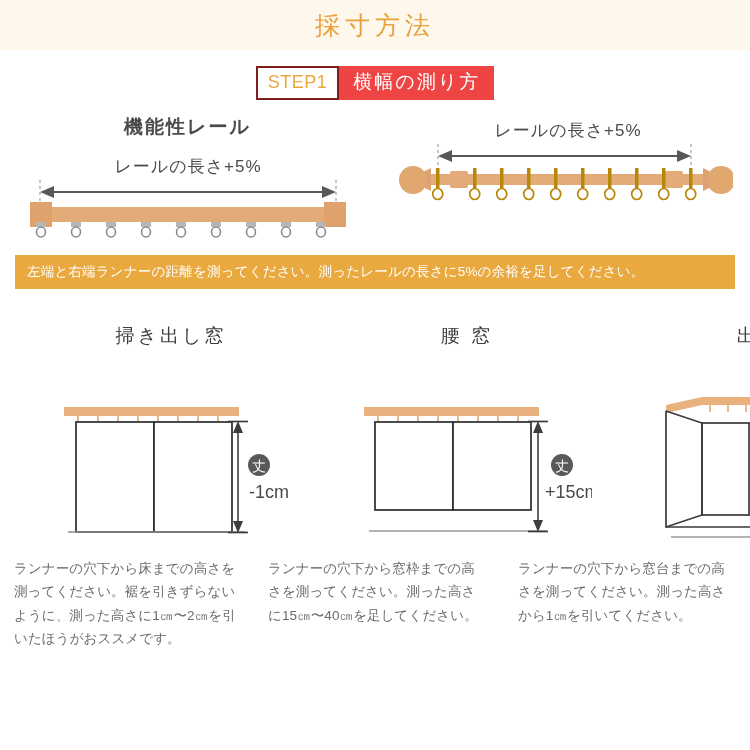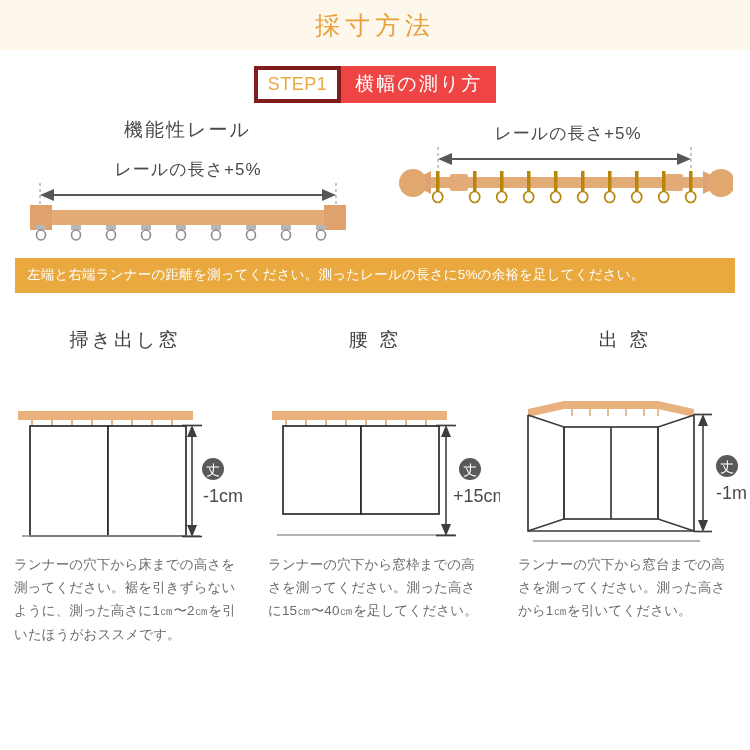--- a/index.html
+++ b/index.html
@@ -22,58 +22,58 @@
     color:#e8a13c;font-size:25px;letter-spacing:5px;
     font-weight:400;line-height:1;
   }
 
   
   .step-badge{
     display:flex;align-items:stretch;justify-content:center;
     margin:0 auto;width:fit-content;
   }
   .step-badge .num{
-    background:#ffffff;border:4px solid #7f1d1d;
+    background:#ffffff;border:2px solid #7f1d1d;
     color:#e9a93f;font-size:18px;font-weight:500;
     padding:2px 10px 3px 10px;line-height:1.35;
     letter-spacing:0.5px;
   }
   .step-badge .label{
     background:#ef4444;color:#ffffff;font-size:19px;
     padding:4px 14px 5px 14px;line-height:1.3;
     letter-spacing:2px;display:flex;align-items:center;
   }
   .step1-wrap{margin-top:16px;}
   .step2-wrap{margin-top:4px;}
 
   
   .rails-row{display:flex;margin-top:14px;}
   .rail-col{width:375px;display:flex;flex-direction:column;align-items:center;}
   .rail-caption{
-    font-size:19px;color:#4a4a4a;letter-spacing:2px;margin-bottom:10px;
+    font-size:19px;color:#4a4a4a;letter-spacing:2px;margin-bottom:10px;font-weight:bold;
   }
   .rail-svg{display:block;}
 
   
   .note-banner{
     margin:10px 15px 0 15px;
     background:#e9a93f;color:#ffffff;
     font-size:13.5px;letter-spacing:0.2px;
     padding:8px 6px 9px 12px;line-height:1.3;
     white-space:nowrap;
   }
 
   
   .windows-row{display:flex;margin-top:16px;}
-  .win-col{width:250px;display:flex;flex-direction:column;align-items:center;}
+  .win-col{width:250px;display:flex;flex-direction:column;align-items:center;margin-left:46px;}
   .win-caption{font-size:19px;color:#3d3d3d;letter-spacing:3px;margin-bottom:6px;}
   .win-svg{display:block;}
 
   
-  .desc-row{display:flex;margin-top:4px;}
+  .desc-row{display:flex;margin-top:12px;}
   .desc-col{width:250px;padding:0 14px 0 14px;box-sizing:border-box;}
   .desc-col p{
     margin:0;font-size:13.5px;line-height:1.72;color:#6b6b6b;
     letter-spacing:0.1px;
   }
   .desc-col.mid{padding-left:18px;}
   .desc-col.right{padding-left:18px;}
 </style>
 </head>
 <body>

